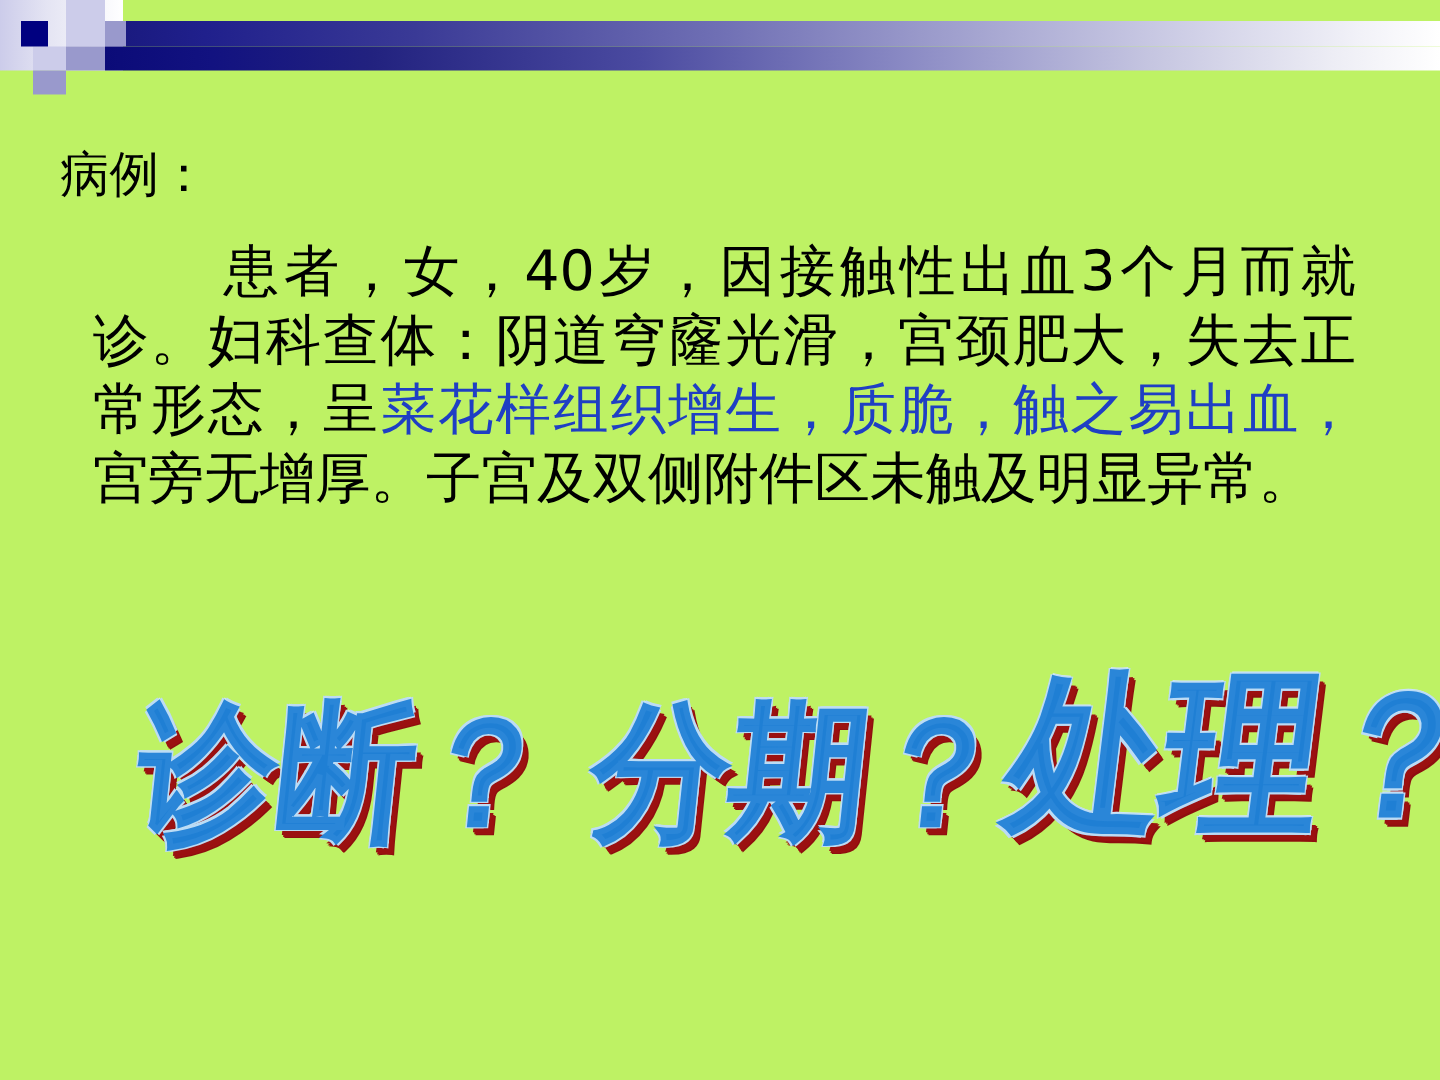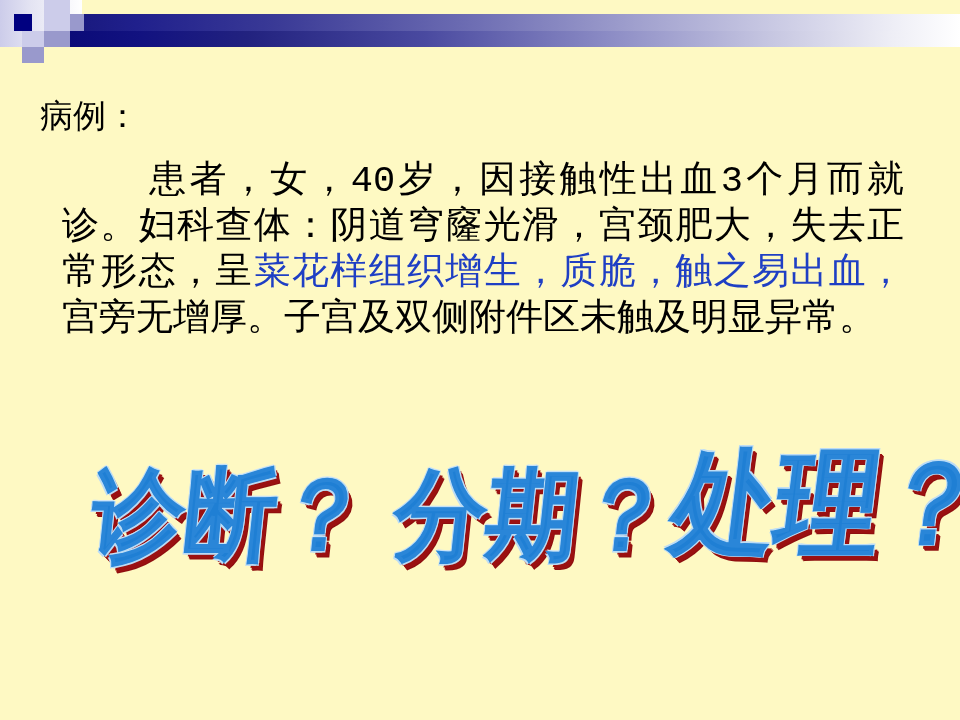--- a/index.html
+++ b/index.html
@@ -14,21 +14,21 @@
     overflow: hidden;
     position: relative;
   }
 
   
   .slide {
     position: absolute;
     left: 0; top: 0;
     width: 960px;
     height: 720px;
-    background: #fef9c3;
+    background: #bef264;
     overflow: hidden;
   }
 
   
   .header-deco {
     position: absolute;
     left: 0; top: 0;
     width: 960px;
     height: 56px;
   }
@@ -120,21 +120,20 @@
     position: absolute;
     left: 62px;
     top: 158px;
     width: 842px;
     font-size: 37px;
     line-height: 46px;
     color: #000000;
     text-align: justify;
     text-justify: inter-character;
     letter-spacing: 0px;
-    font-family: Liberation Mono, monospace;
   }
   .case-body .indent {
     display: inline-block;
     width: 84px;
   }
   .hl-blue {
     color: #1f3fc4;
   }
 
   

